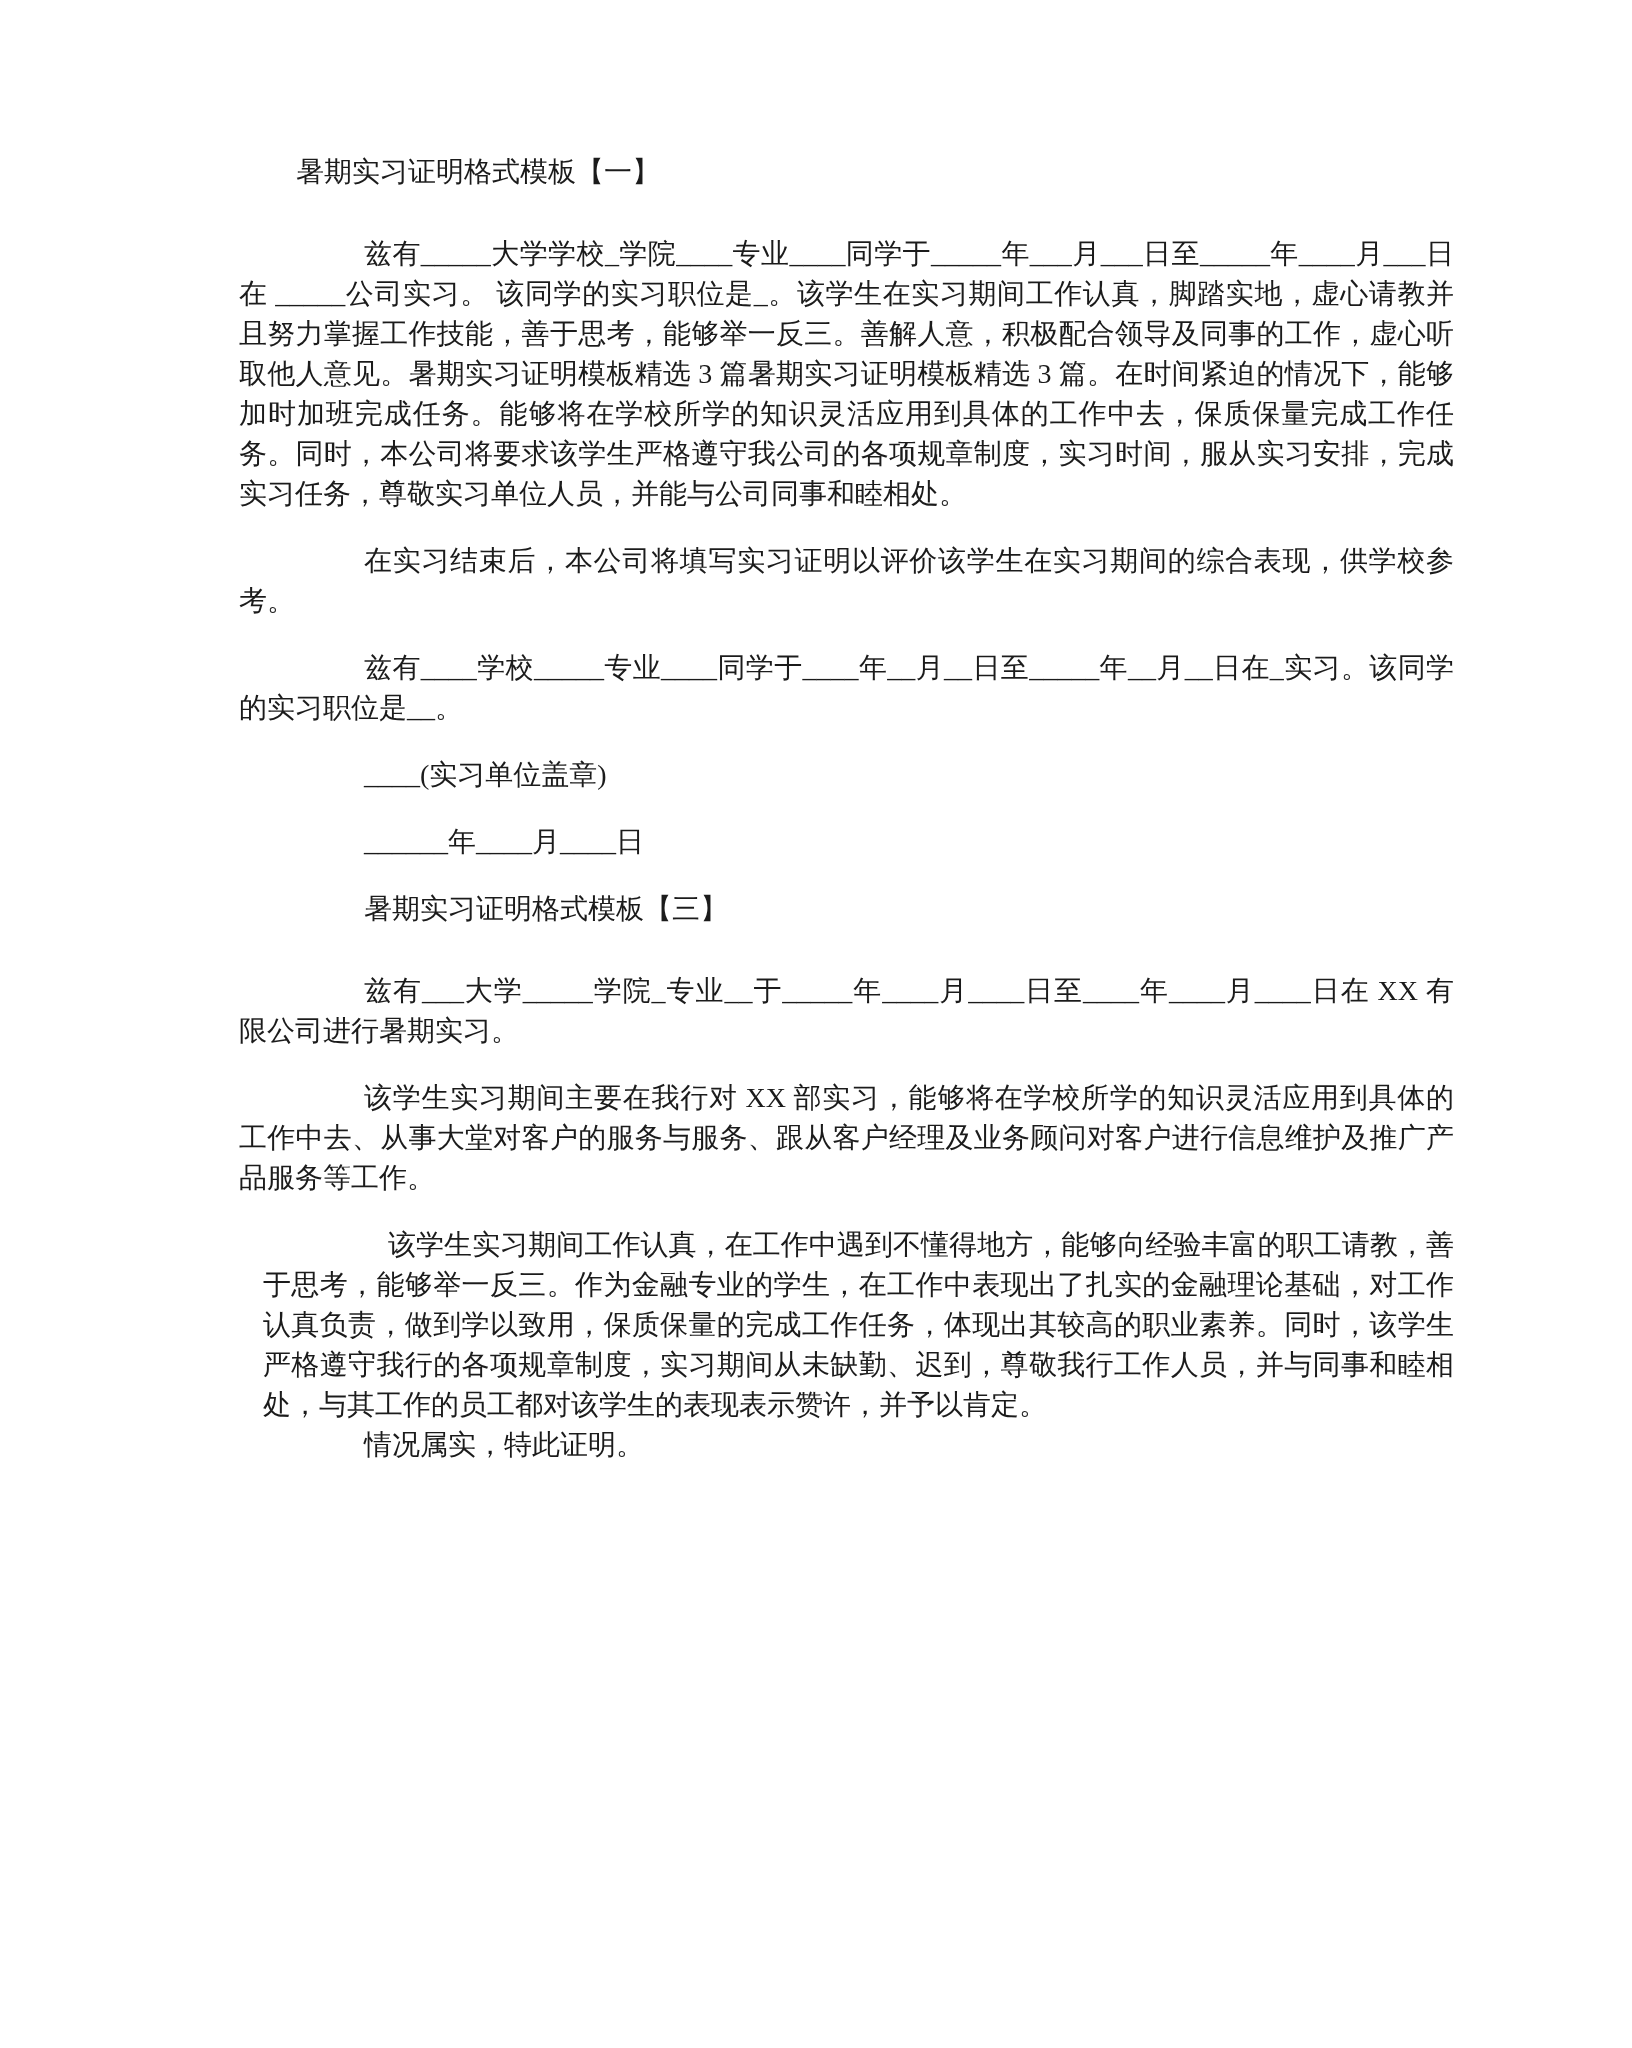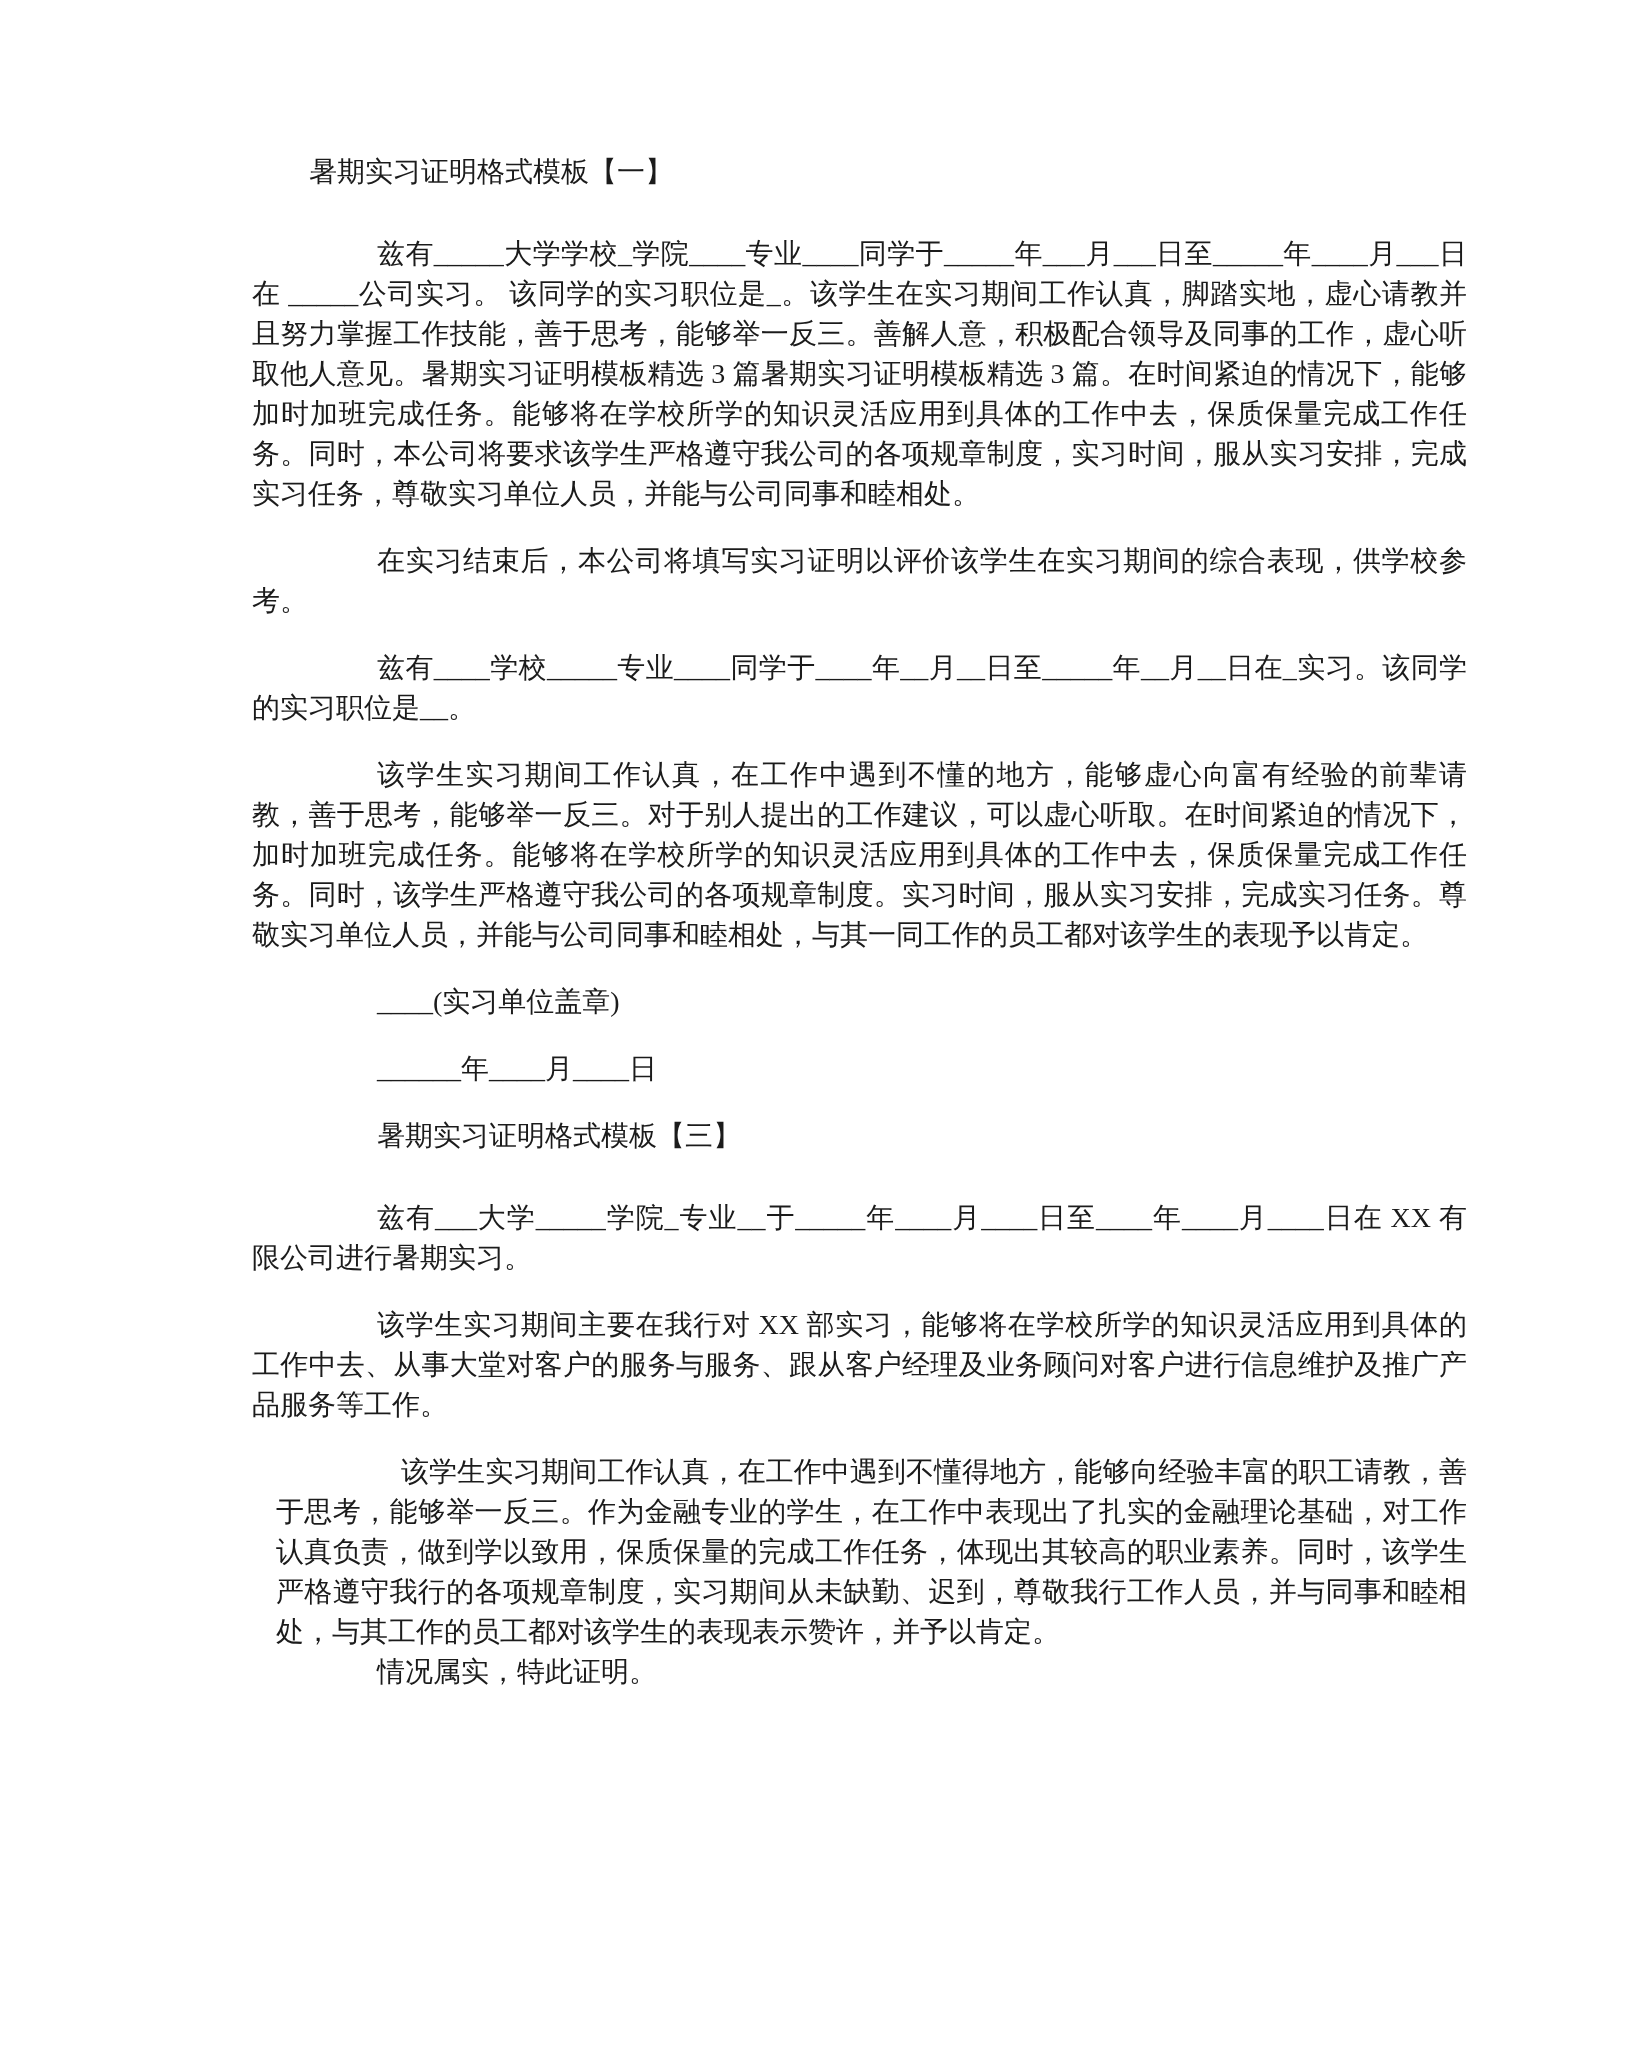--- a/index.html
+++ b/index.html
@@ -11,21 +11,21 @@
     position: relative;
     width: 1632px;
     height: 2048px;
     background: #ffffff;
     overflow: hidden;
     box-sizing: border-box;
   }
   .content {
     position: absolute;
     top: 152px;
-    left: 252px;
+    left: 239px;
     width: 1215px;
     font-family: "Liberation Serif", "DejaVu Serif", serif;
     font-size: 28px;
     line-height: 40px;
     color: #1b1b1b;
     text-align: justify;
   }
   .content p {
     margin: 0 0 27px 0;
     text-indent: 125px;
@@ -46,21 +46,20 @@
 <body>
 
 <div class="page">
   <div class="content">
 
     <p class="section-title title-first">暑期实习证明格式模板【一】</p>
     <p>兹有_____大学学校_学院____专业____同学于_____年___月___日至_____年____月___日在 _____公司实习。 该同学的实习职位是_。该学生在实习期间工作认真，脚踏实地，虚心请教并且努力掌握工作技能，善于思考，能够举一反三。善解人意，积极配合领导及同事的工作，虚心听取他人意见。暑期实习证明模板精选 3 篇暑期实习证明模板精选 3 篇。在时间紧迫的情况下，能够加时加班完成任务。能够将在学校所学的知识灵活应用到具体的工作中去，保质保量完成工作任务。同时，本公司将要求该学生严格遵守我公司的各项规章制度，实习时间，服从实习安排，完成实习任务，尊敬实习单位人员，并能与公司同事和睦相处。</p>
     <p>在实习结束后，本公司将填写实习证明以评价该学生在实习期间的综合表现，供学校参考。</p>
 
     <p>兹有____学校_____专业____同学于____年__月__日至_____年__月__日在_实习。该同学的实习职位是__。</p>
-    <p>该学生实习期间工作认真，在工作中遇到不懂的地方，能够虚心向富有经验的前辈请教，善于思考，能够举一反三。对于别人提出的工作建议，可以虚心听取。在时间紧迫的情况下，加时加班完成任务。能够将在学校所学的知识灵活应用到具体的工作中去，保质保量完成工作任务。同时，该学生严格遵守我公司的各项规章制度。实习时间，服从实习安排，完成实习任务。尊敬实习单位人员，并能与公司同事和睦相处，与其一同工作的员工都对该学生的表现予以肯定。</p>
     <p>____(实习单位盖章)</p>
     <p>______年____月____日</p>
 
     <p class="section-title">暑期实习证明格式模板【三】</p>
     <p>兹有___大学_____学院_专业__于_____年____月____日至____年____月____日在 XX 有限公司进行暑期实习。</p>
     <p>该学生实习期间主要在我行对 XX 部实习，能够将在学校所学的知识灵活应用到具体的工作中去、从事大堂对客户的服务与服务、跟从客户经理及业务顾问对客户进行信息维护及推广产品服务等工作。</p>
     <p class="no-gap-after">该学生实习期间工作认真，在工作中遇到不懂得地方，能够向经验丰富的职工请教，善于思考，能够举一反三。作为金融专业的学生，在工作中表现出了扎实的金融理论基础，对工作认真负责，做到学以致用，保质保量的完成工作任务，体现出其较高的职业素养。同时，该学生严格遵守我行的各项规章制度，实习期间从未缺勤、迟到，尊敬我行工作人员，并与同事和睦相处，与其工作的员工都对该学生的表现表示赞许，并予以肯定。</p>
     <p>情况属实，特此证明。</p>
 
   </div>

